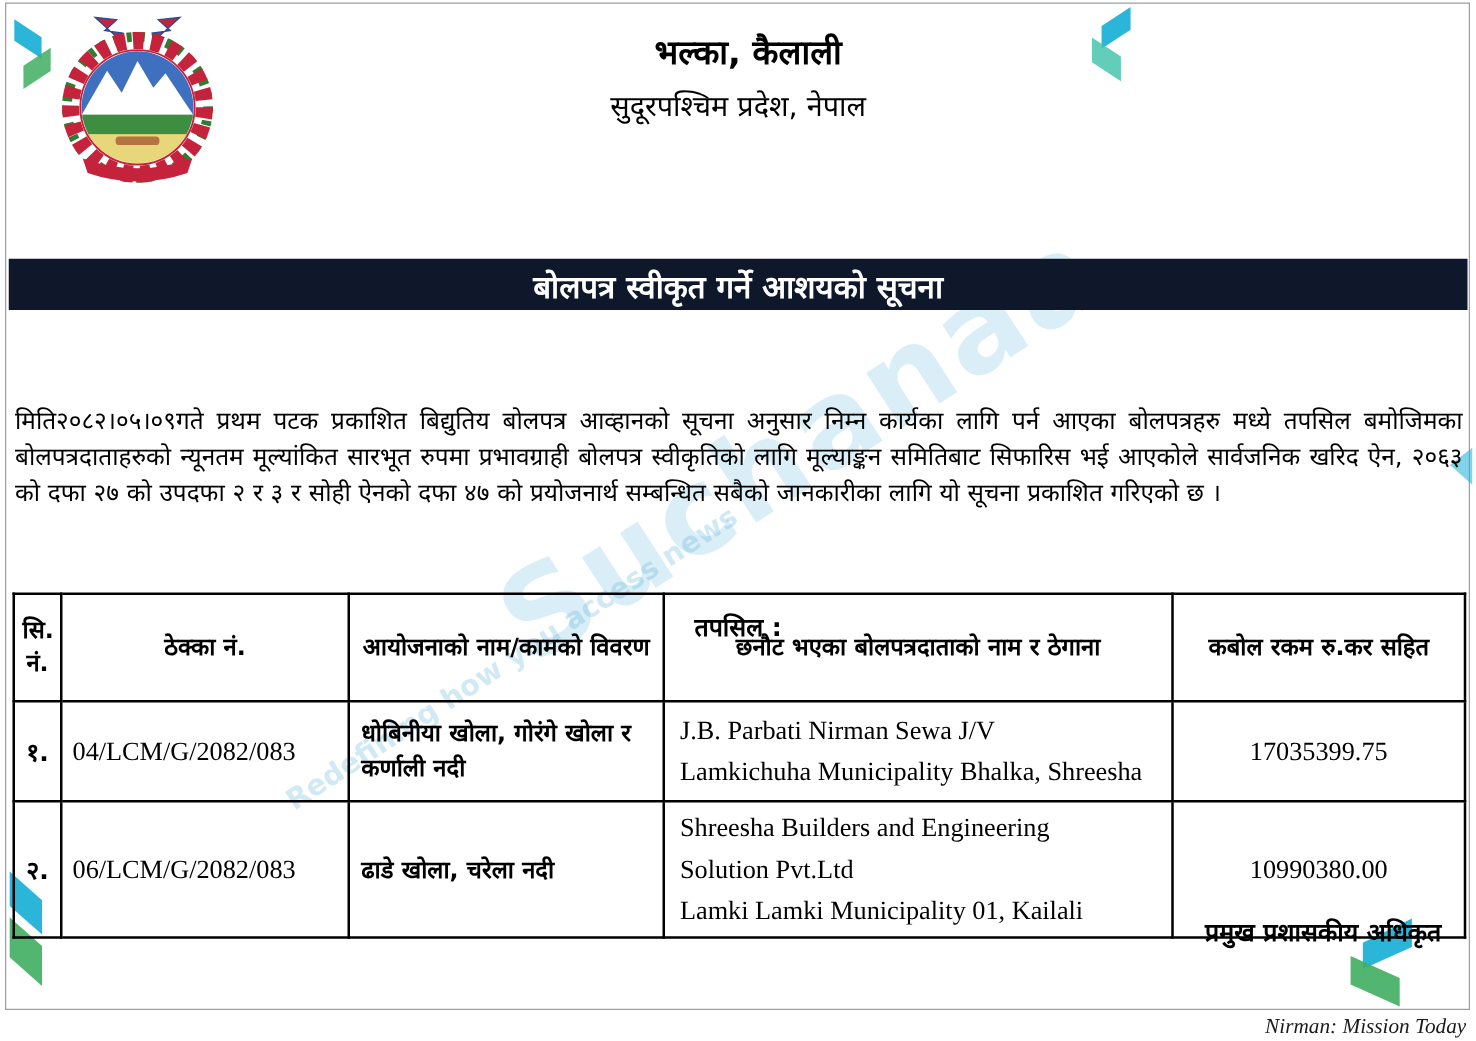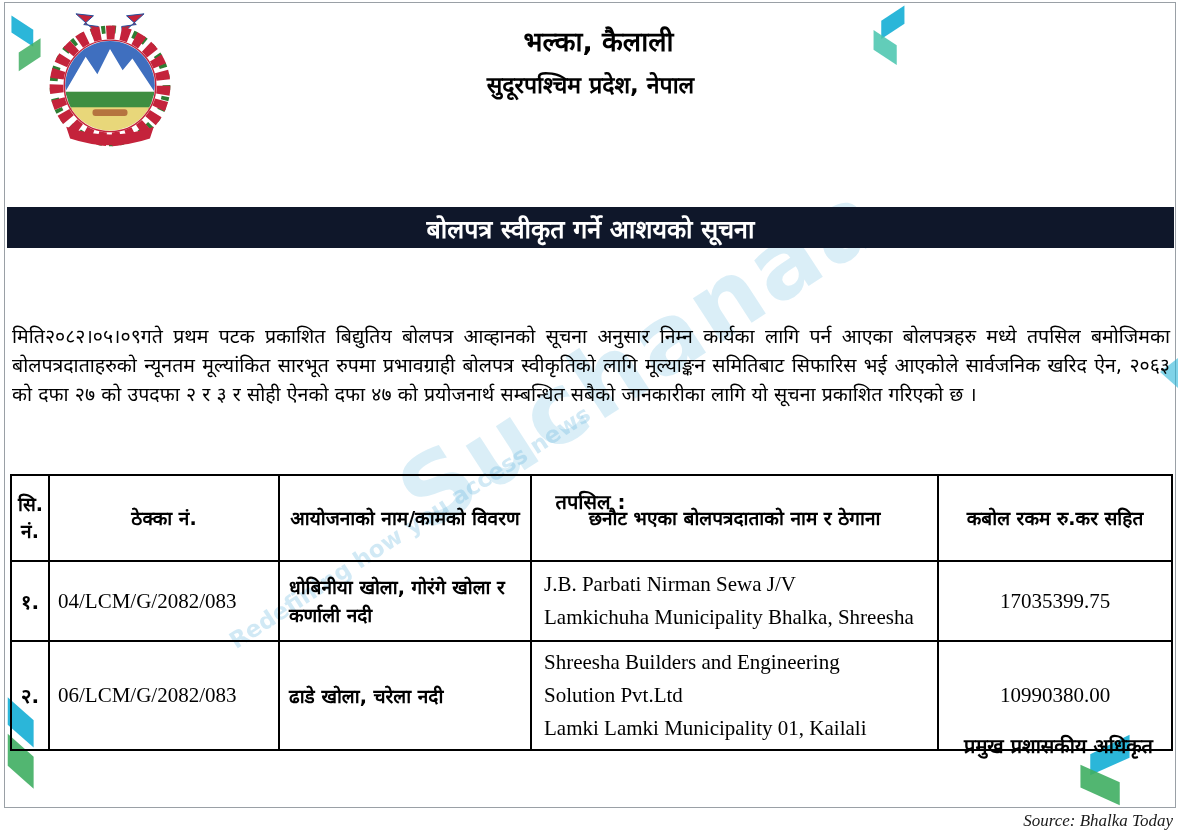--- a/index.html
+++ b/index.html
@@ -12,21 +12,21 @@
     position:absolute; left:4px; top:2px; width:1172px; height:806px;
     border:1px solid #9aa0a6; pointer-events:none;
   }
 
   
   .emblem { position:absolute; left:36px; top:8px; width:148px; height:146px; }
   .header-text { position:absolute; left:0; top:14px; width:100%; text-align:center; }
   .h-municipality { font-size:27px; font-weight:700; letter-spacing:0.5px; }
   .h-office      { font-size:37px; font-weight:700; margin-top:6px; }
   .h-address     { font-size:27px; font-weight:700; margin-top:8px;margin-left:16px; }
-  .h-province    { font-size:23px; font-weight:700; margin-top:9px; }
+  .h-province    { font-size:23px; font-weight:400; margin-top:9px; }
 
   
   .banner {
     position:absolute; left:7px; top:207px; width:1167px; height:41px;
     background:#0f172a; color:#fff; display:flex; align-items:center; justify-content:center;
     font-size:25px; font-weight:700;
   }
 
   .date-line { position:absolute; left:0; top:281px; width:100%; text-align:center;
     font-size:20px; font-weight:700; }
@@ -191,14 +191,14 @@
         <div>Solution Pvt.Ltd</div>
         <div>Lamki Lamki Municipality 01, Kailali</div>
       </td>
       <td class="amount-cell">10990380.00</td>
     </tr>
   </tbody>
     </table>
 
   <div class="signature">प्रमुख प्रशासकीय अधिकृत</div>
 
-  <div class="source-credit">Source: Bhalka Today</div>
+  <div class="source-credit">Nirman: Mission Today</div>
 </div>
 
 </body></html>

